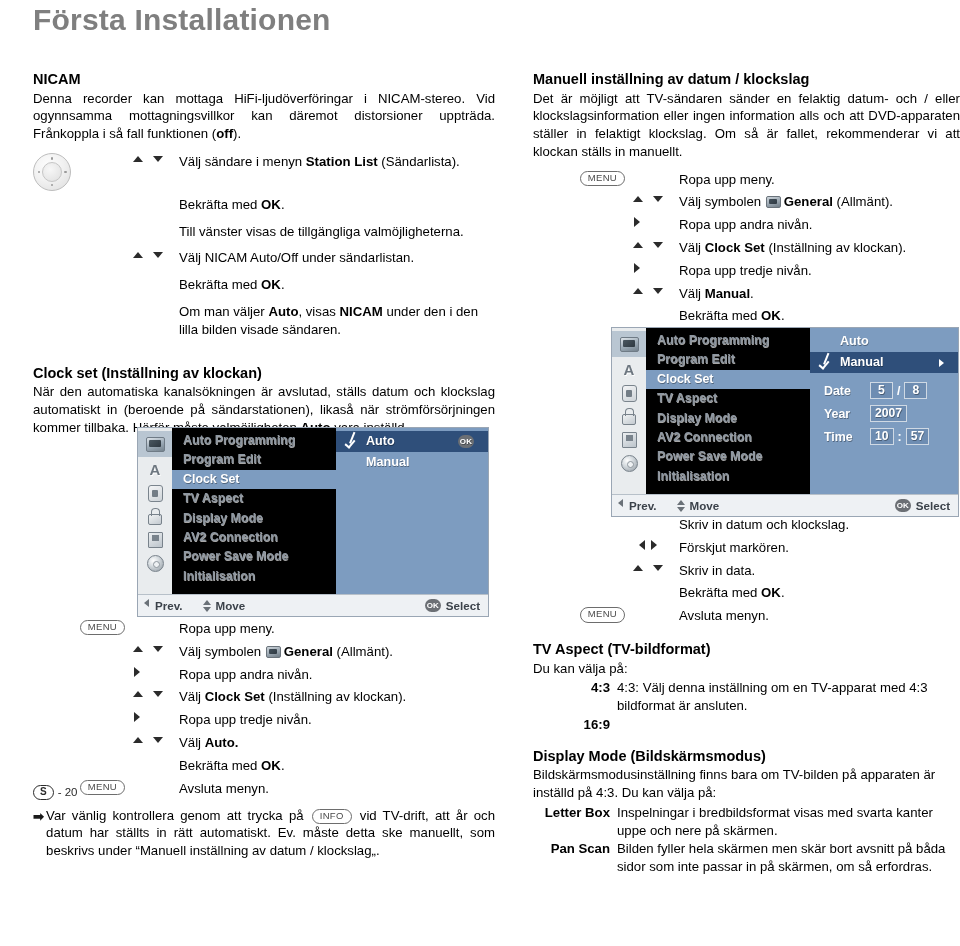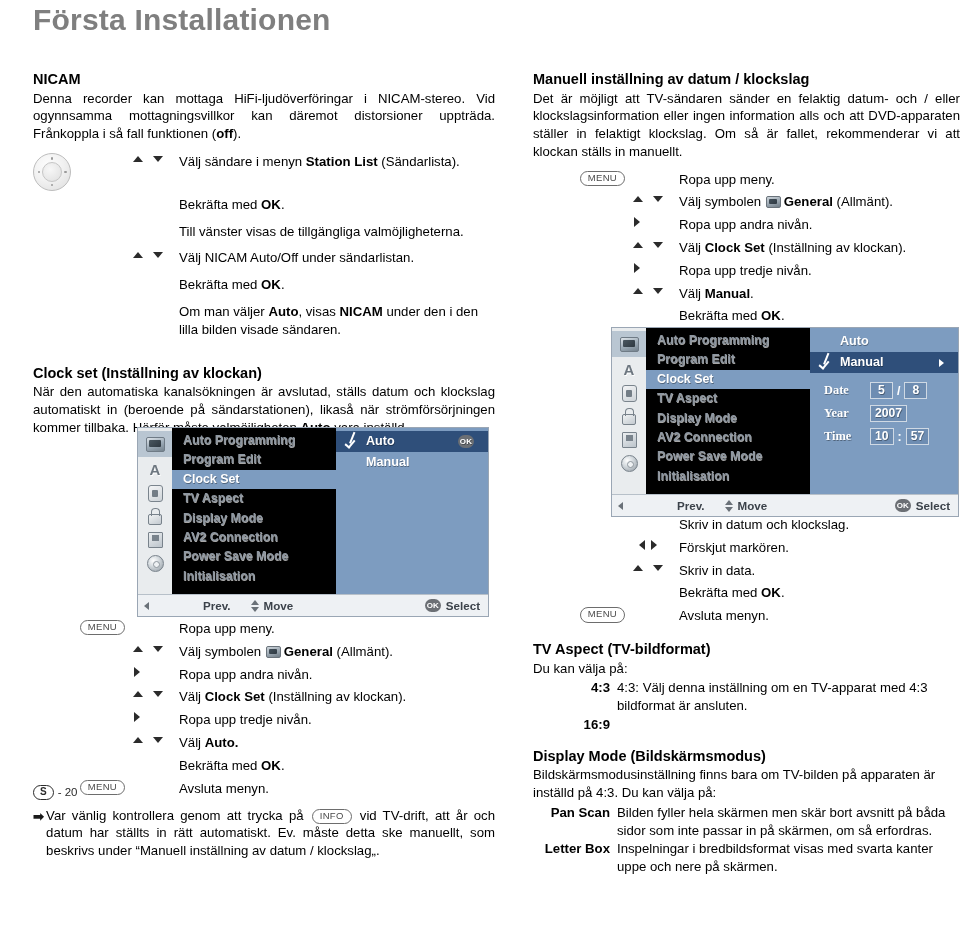--- a/index.html
+++ b/index.html
@@ -257,38 +257,37 @@
     border-left: 5.5px solid #ffffff;
   }
 
   
   .fields { padding: 9px 0 0 14px; }
   .frow { display: flex; align-items: center; margin-bottom: 6px; }
   .frow .flabel {
     width: 46px; flex: 0 0 46px;
     font-size: 12.4px; font-weight: bold; color: #ffffff;
     text-shadow: 0.6px 0.6px 0 rgba(0,0,0,.35);
-    font-family: Liberation Serif, serif;
   }
   .fbox {
     min-width: 23px; height: 17px; line-height: 15px; text-align: center;
     border: 1.4px solid #cfd9e4; background: #6e8db2;
     color: #ffffff; font-size: 12.2px; font-weight: bold;
     padding: 0 4px;
     text-shadow: 0.6px 0.6px 0 rgba(0,0,0,.35);
   }
   .fsep { color: #ffffff; font-weight: bold; font-size: 12.4px; padding: 0 4px; }
 
   
   .osd-foot {
     height: 22px; background: #eef1f4; border-top: 1px solid #b7c0c9;
     display: flex; align-items: center; position: relative;
     font-size: 11.6px; font-weight: bold; color: #3b424a;
   }
-  .osd-foot .f-prev { display:flex; align-items:center; margin-left: 6px; gap: 48px; }
+  .osd-foot .f-prev { display:flex; align-items:flex-start; margin-left: 6px; }
   .osd-foot .f-move { display:flex; align-items:flex-end; margin-left: 20px; }
   .osd-foot .f-sel  { display:flex; align-items:center; position:absolute; right: 8px; }
   .osd-foot .f-sel .okbadge { position: static; margin-right: 5px; }
   .tri-l {
     width:0;height:0;border-top:4px solid transparent;border-bottom:4px solid transparent;
     border-right:5px solid #6a7178; margin-right: 6px;
   }
   .updown { width: 9px; height: 12px; position: relative; margin-right: 4px; }
   .updown::before { content:""; position:absolute; left:0; top:0;
     border-left:4.5px solid transparent;border-right:4.5px solid transparent;border-bottom:5px solid #6a7178; }
@@ -733,26 +732,26 @@
         <span class="dt">16:9</span>
       </div>
     </div>
 
     <div class="sp12"></div>
 
     <h2 class="sec">Display Mode (Bildskärmsmodus)</h2>
     <p class="body nj">Bildskärmsmodusinställning finns bara om TV-bilden på apparaten är inställd på 4:3. Du kan välja på:</p>
     <div class="deflist">
       <div class="defrow">
+        <span class="dt">Letter Box</span>
+        <span class="dd">Inspelningar i bredbildsformat visas med svarta kanter uppe och nere på skärmen.</span>
+      </div>
+      <div class="defrow">
         <span class="dt">Pan Scan</span>
         <span class="dd">Bilden fyller hela skärmen men skär bort avsnitt på båda sidor som inte passar in på skärmen, om så erfordras.</span>
-      </div>
-      <div class="defrow">
-        <span class="dt">Letter Box</span>
-        <span class="dd">Inspelningar i bredbildsformat visas med svarta kanter uppe och nere på skärmen.</span>
       </div>
     </div>
 
   </div>
 
   <div class="pagefoot">
     <span class="lang">S</span>
     <span>- 20</span>
   </div>
 

